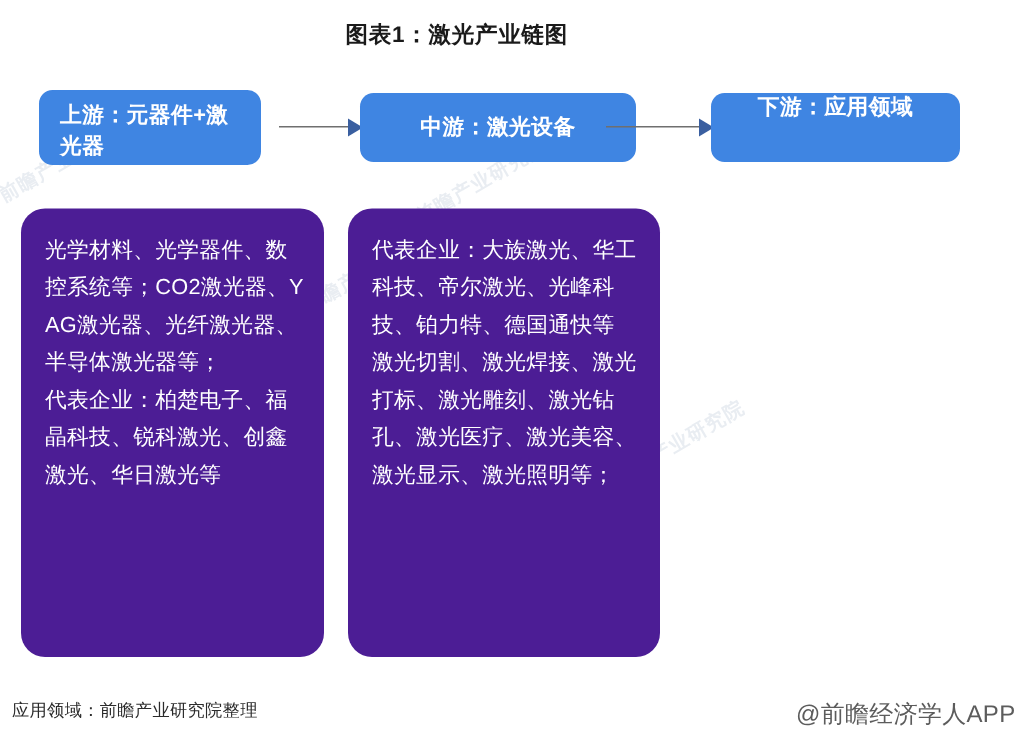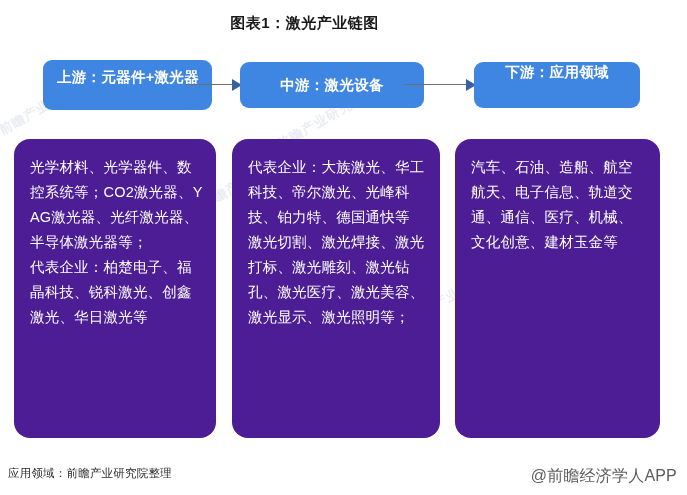--- a/index.html
+++ b/index.html
@@ -50,21 +50,21 @@
     border-radius:9px;
     color:#ffffff;
     font-size:14.5px;
     font-weight:bold;
     line-height:21px;
     box-sizing:border-box;
     padding:7px 12px 7px 14px;
     z-index:2;
     letter-spacing:.3px;
   }
-  #hdr1{left:43px;  top:60px;  width:169px; height:50px;}
+  #hdr1{left:26px;  top:60px;  width:148px; height:50px;}
   #hdr2{left:240px; top:62px;  width:184px; height:46px;
         display:flex;align-items:center;justify-content:center;padding:0 8px;}
   #hdr3{left:474px; top:62px;  width:166px; height:46px;
         display:flex;align-items:flex-start;justify-content:center;padding:0 8px;}
 
   
   .arrow{position:absolute;height:12px;z-index:2;}
   #arrow1{left:186px;top:79px;width:56px;}
   #arrow2{left:404px;top:79px;width:72px;}
   .arrow .line{
@@ -159,22 +159,17 @@
     </div>
   </div>
 
   <div class="box" id="box2">
     <div class="inner">
       <p class="para">代表企业：大族激光、华工科技、帝尔激光、光峰科技、铂力特、德国通快等</p>
       <p class="para">激光切割、激光焊接、激光打标、激光雕刻、激光钻孔、激光医疗、激光美容、激光显示、激光照明等；</p>
     </div>
   </div>
 
-  <div class="box" id="box3">
-    <div class="inner">
-      <p class="para">汽车、石油、造船、航空航天、电子信息、轨道交通、通信、医疗、机械、文化创意、建材玉金等</p>
-    </div>
-  </div>
 
   <div class="footer-left">应用领域：前瞻产业研究院整理</div>
   <div class="footer-right">@前瞻经济学人APP</div>
 
 </div>
 
 </body></html>

